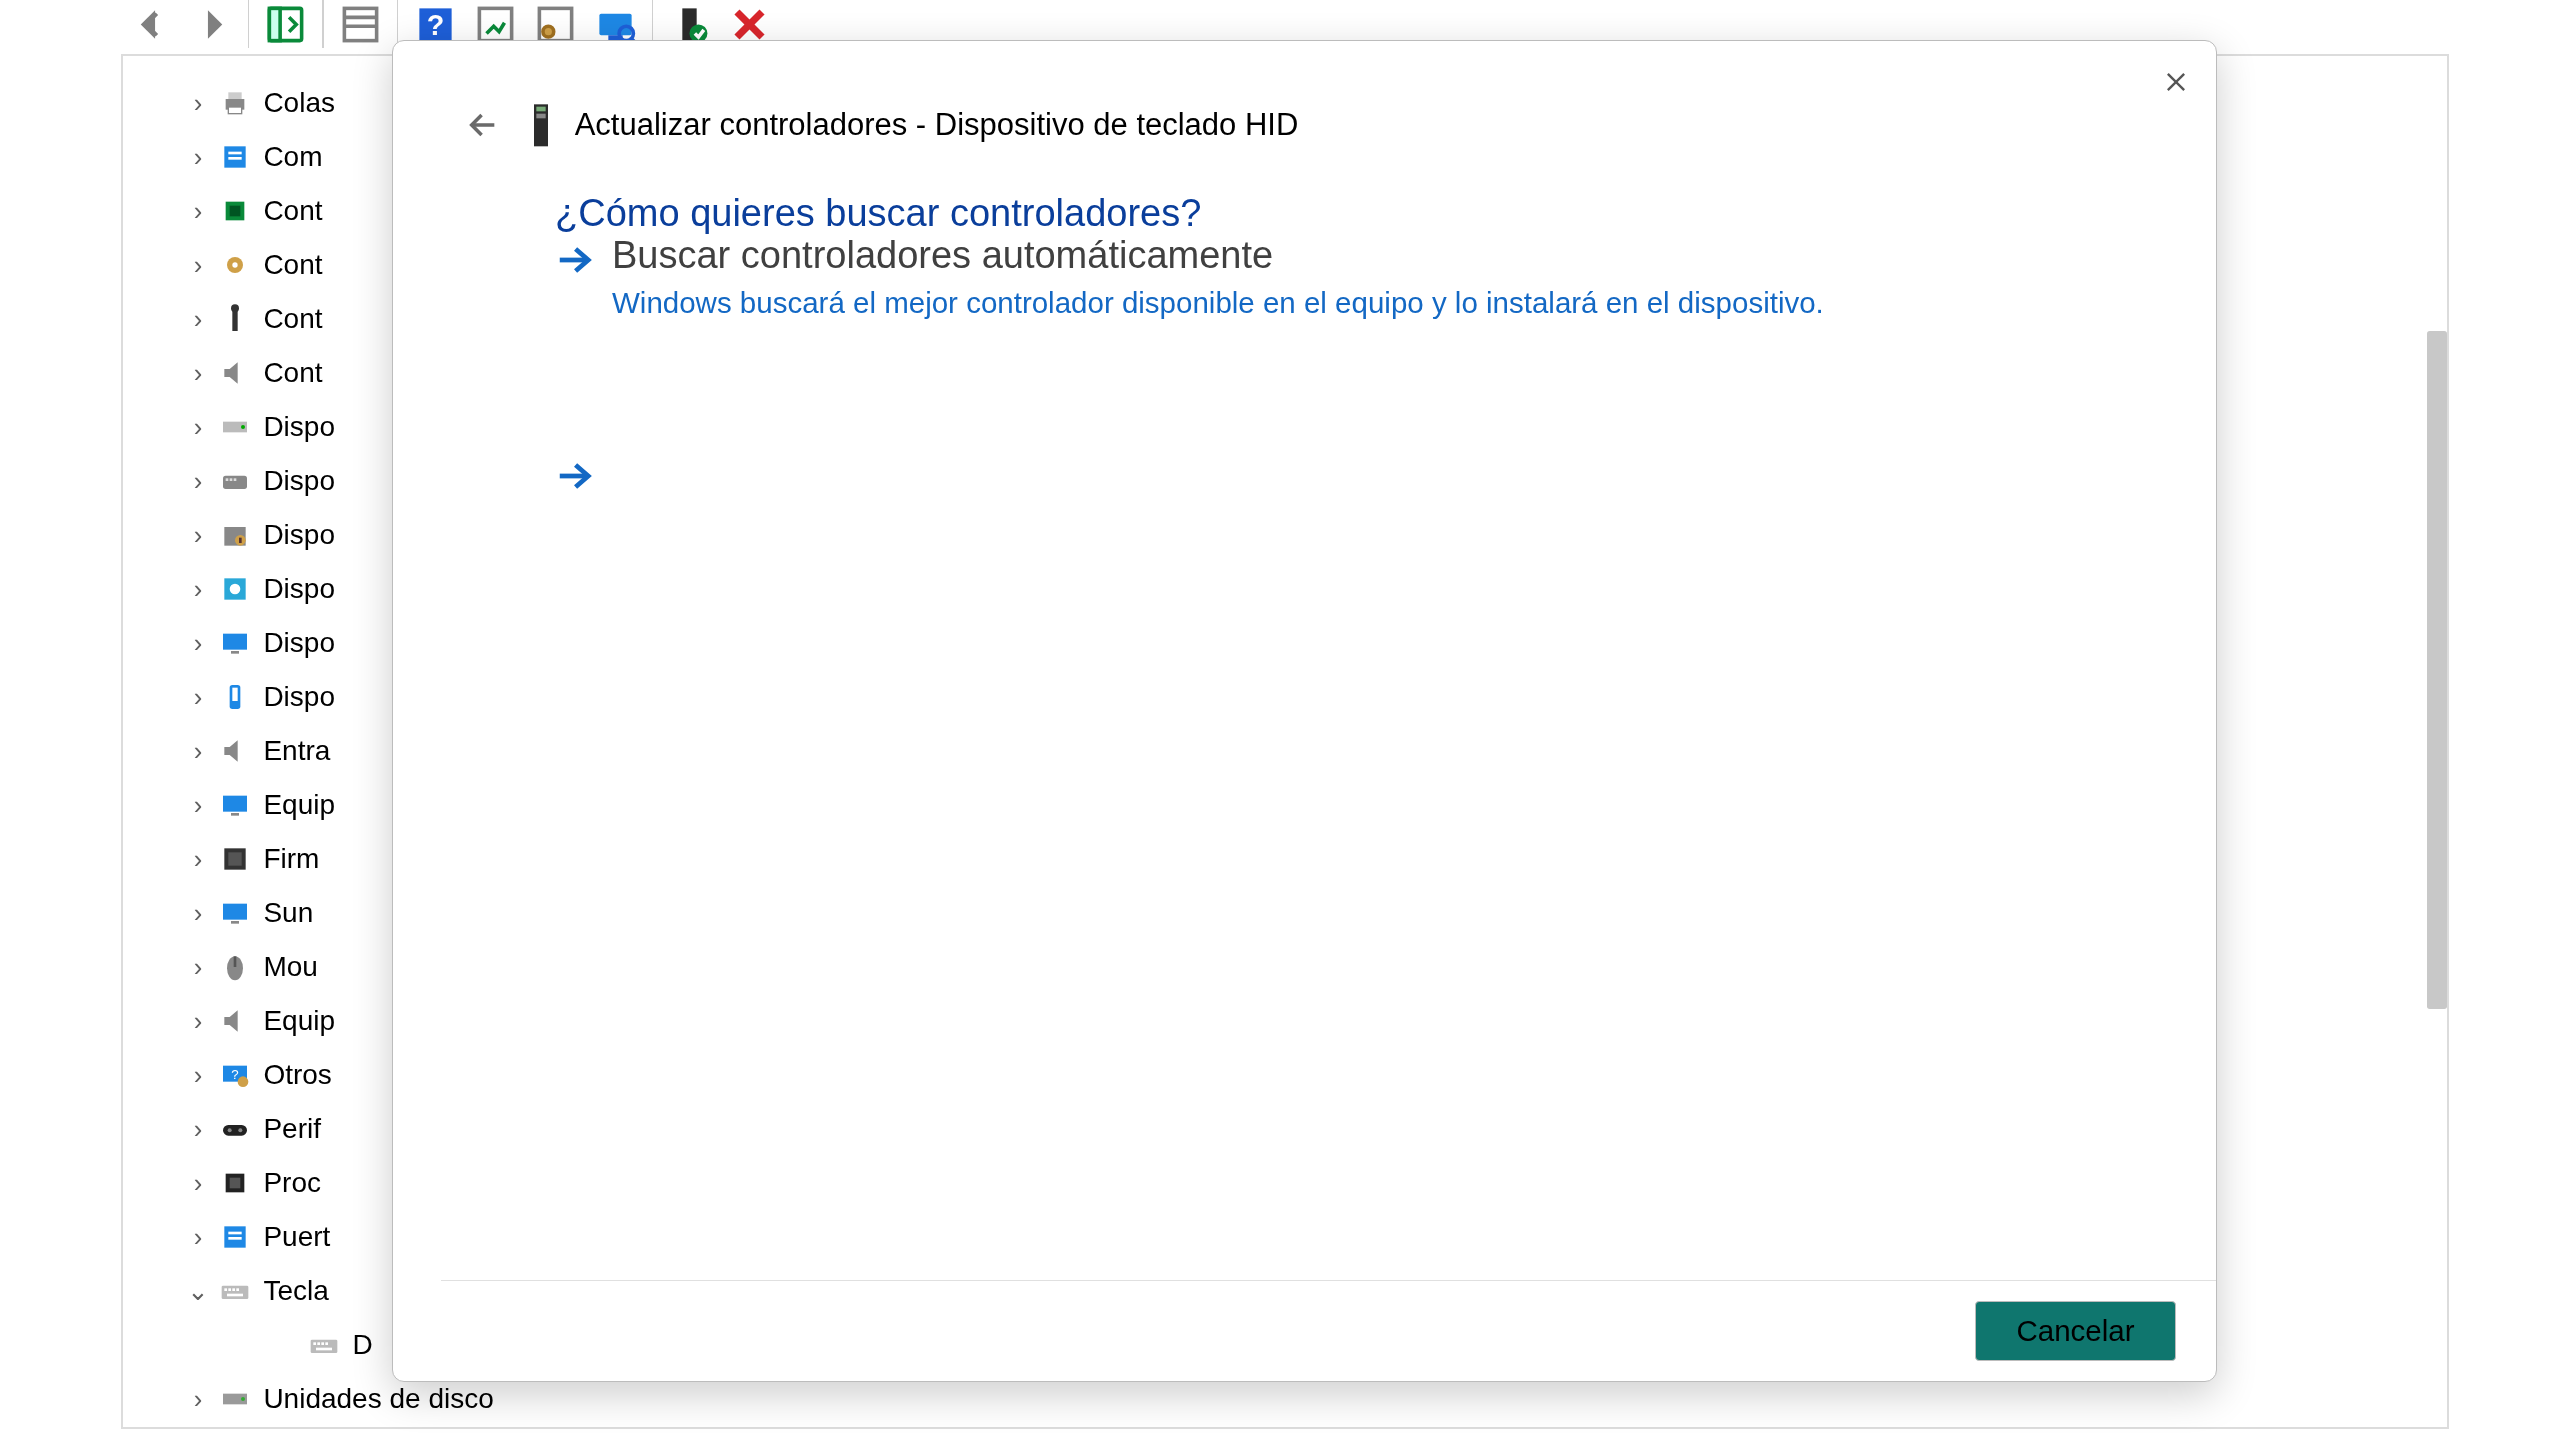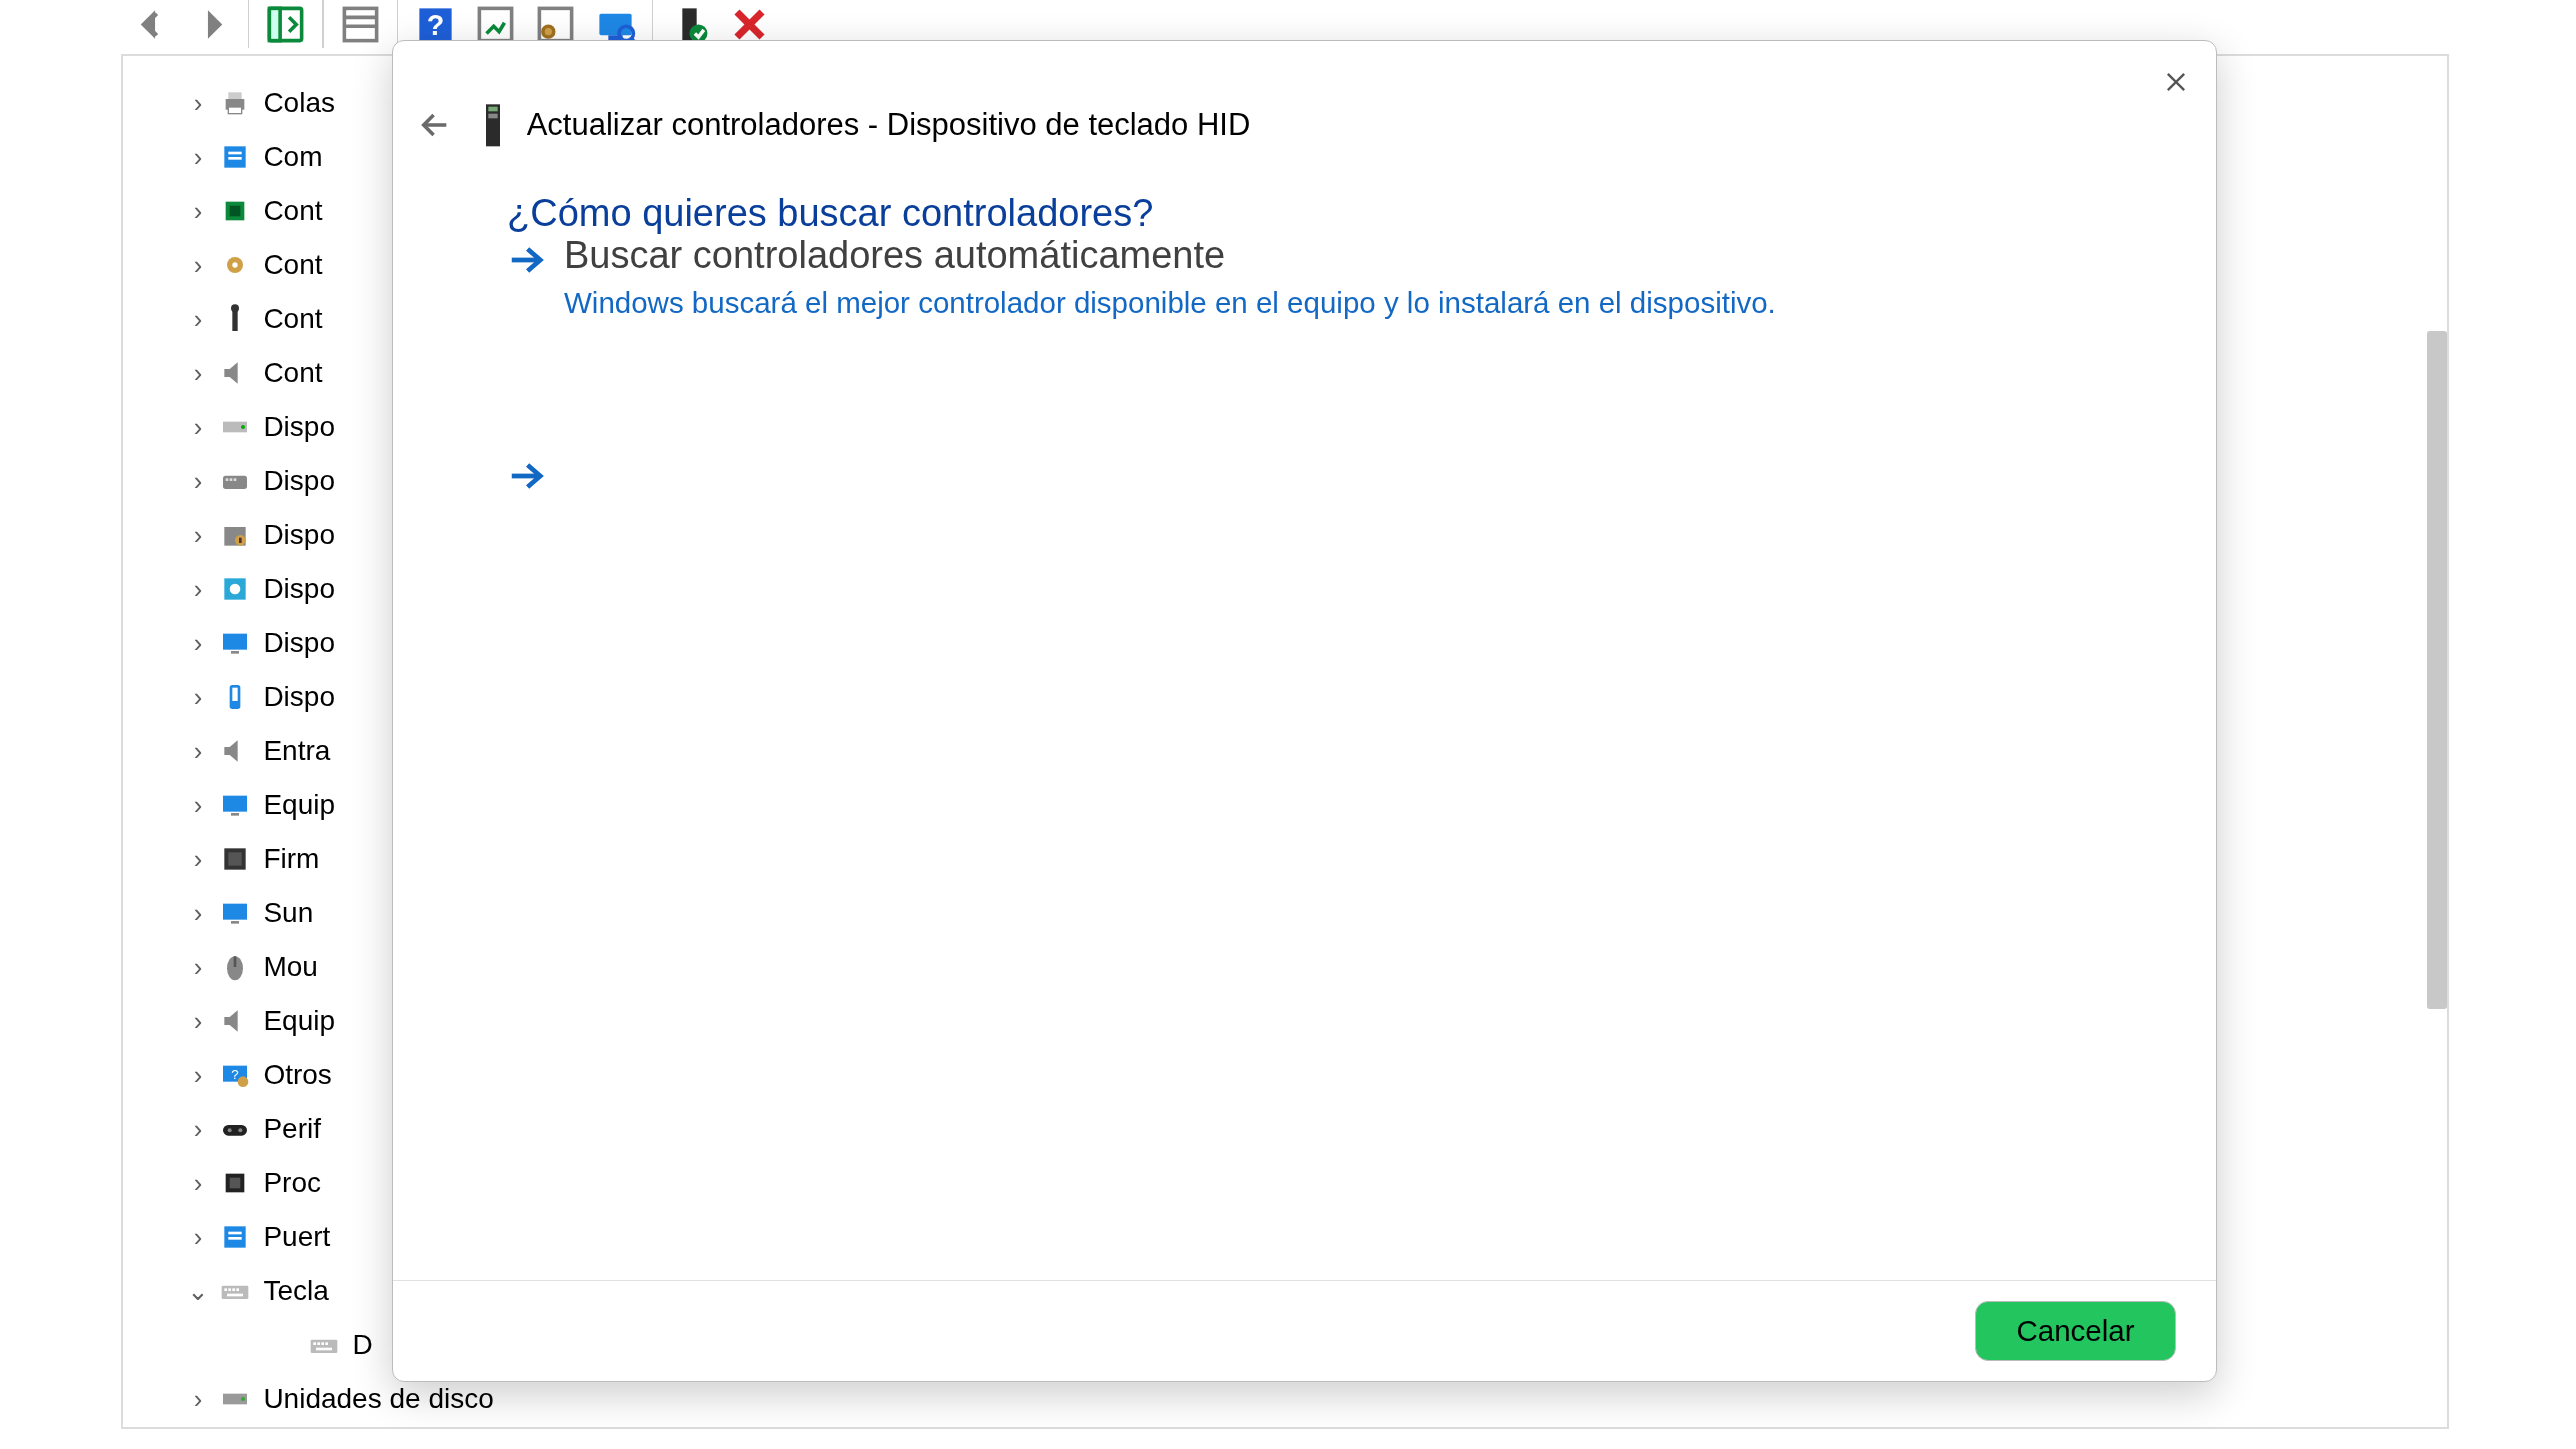--- a/index.html
+++ b/index.html
@@ -17,40 +17,40 @@
   .devmgr { position: absolute; left: 121px; top: 54px; width: 2328px; height: 1375px; border: 2.7px solid #dcdcdc; background: #fff; }
   .devmgr .scroll { position: absolute; right: 0; top: 275px; width: 20px; height: 678px; background: #c8c8c8; border-radius: 2.7px; }
   .tree { position: absolute; left: 13.4px; top: 20px; width: 577px; }
   .tree-item { display: flex; align-items: center; height: 54px; gap: 12px; padding-left: 52px; font-size: 28px; color: #000; white-space: nowrap; overflow: hidden; }
   .tree-item .chev { width: 19px; display:inline-flex; justify-content:center; color:#606060; font-size:25.5px; }
   .tree-item .ico { width: 32px; height: 32px; display:inline-flex; align-items:center; justify-content:center; }
   .tree-item.child { padding-left: 141px; }
   .tree-item.expanded .chev { transform: none; }
 
   
-  .dialog { position: absolute; left: 392px; top: 40px; width: 1825px; height: 1342px; background:#fff; border: 0.7px solid #bcbcbc; border-radius: 12px; box-shadow: 0 12px 40px rgba(0,0,0,.2); display:flex; flex-direction:column; }
+  .dialog { position: absolute; left: 392px; top: 40px; width: 1825px; height: 1342px; background:#fff; border: 0.7px solid #bcbcbc; border-radius: 12px; box-shadow: 0 12px 40px rgba(0,0,0,.2); display:flex; flex-direction:column;padding-left:48px; }
   .dialog-header { position: relative; height: 134px; padding: 34px 40px 0 6.7px; display:flex; align-items:center; gap: 20px; }
   .dialog-header .back { width:47px; height:47px; display:flex; align-items:center; justify-content:center; color:#6a6a6a; margin-left:12px; }
   .dialog-header .back svg { width:34px; height:34px; }
   .dialog-header .devicon { width:28px; height:40px; display:flex; align-items:center; justify-content:center; }
   .dialog-header .title { font-size: 31px; color:#000; }
   .dialog-close { position:absolute; right:17px; top:17px; width:47px; height:47px; display:flex; align-items:center; justify-content:center; color:#555; }
   .dialog-close svg { width:28px; height:28px; stroke:#555; }
 
   .dialog-body { flex:1; padding: 6.7px 114px 0 114px; }
   .question { font-size: 38px; color:#0a3e9b; margin-top: 10px; }
 
   .option { display:flex; gap: 19px; align-items:flex-start; margin-bottom: 127px; cursor:pointer; }
   .option .arrow { color:#1368c4; margin-top:6.7px; }
   .option .arrow svg { width:38px; height:38px; stroke:#1368c4; }
   .option .texts .opt-title { font-size: 38px; color:#404040; line-height:1.1; }
   .option .texts .opt-desc { font-size: 29.5px; color:#1368c4; margin-top: 8px; max-width: 1275px; line-height:1.3; }
 
   .dialog-footer { height: 101px; border-top: 1.3px solid #e0e0e0; display:flex; align-items:center; justify-content:flex-end; padding: 0 40px; }
-  .btn-cancel { min-width: 201px; height: 60px; border: 1.3px solid #bcbcbc; border-radius: 13px; background:#22c55e; font-size: 29.5px; display:flex; align-items:center; justify-content:center; }
+  .btn-cancel { min-width: 201px; height: 60px; border: 1.3px solid #bcbcbc; border-radius: 4px; background:#0f766e; font-size: 29.5px; display:flex; align-items:center; justify-content:center; }
 </style>
 </head>
 <body>
 
 <div class="stage">
 
   <div class="toolbar">
     <div class="tbtn">
       <svg viewBox="0 0 24 24" fill="none" stroke="#808080" stroke-width="2">
           <path d="M15 6l-6 6 6 6"></path>

